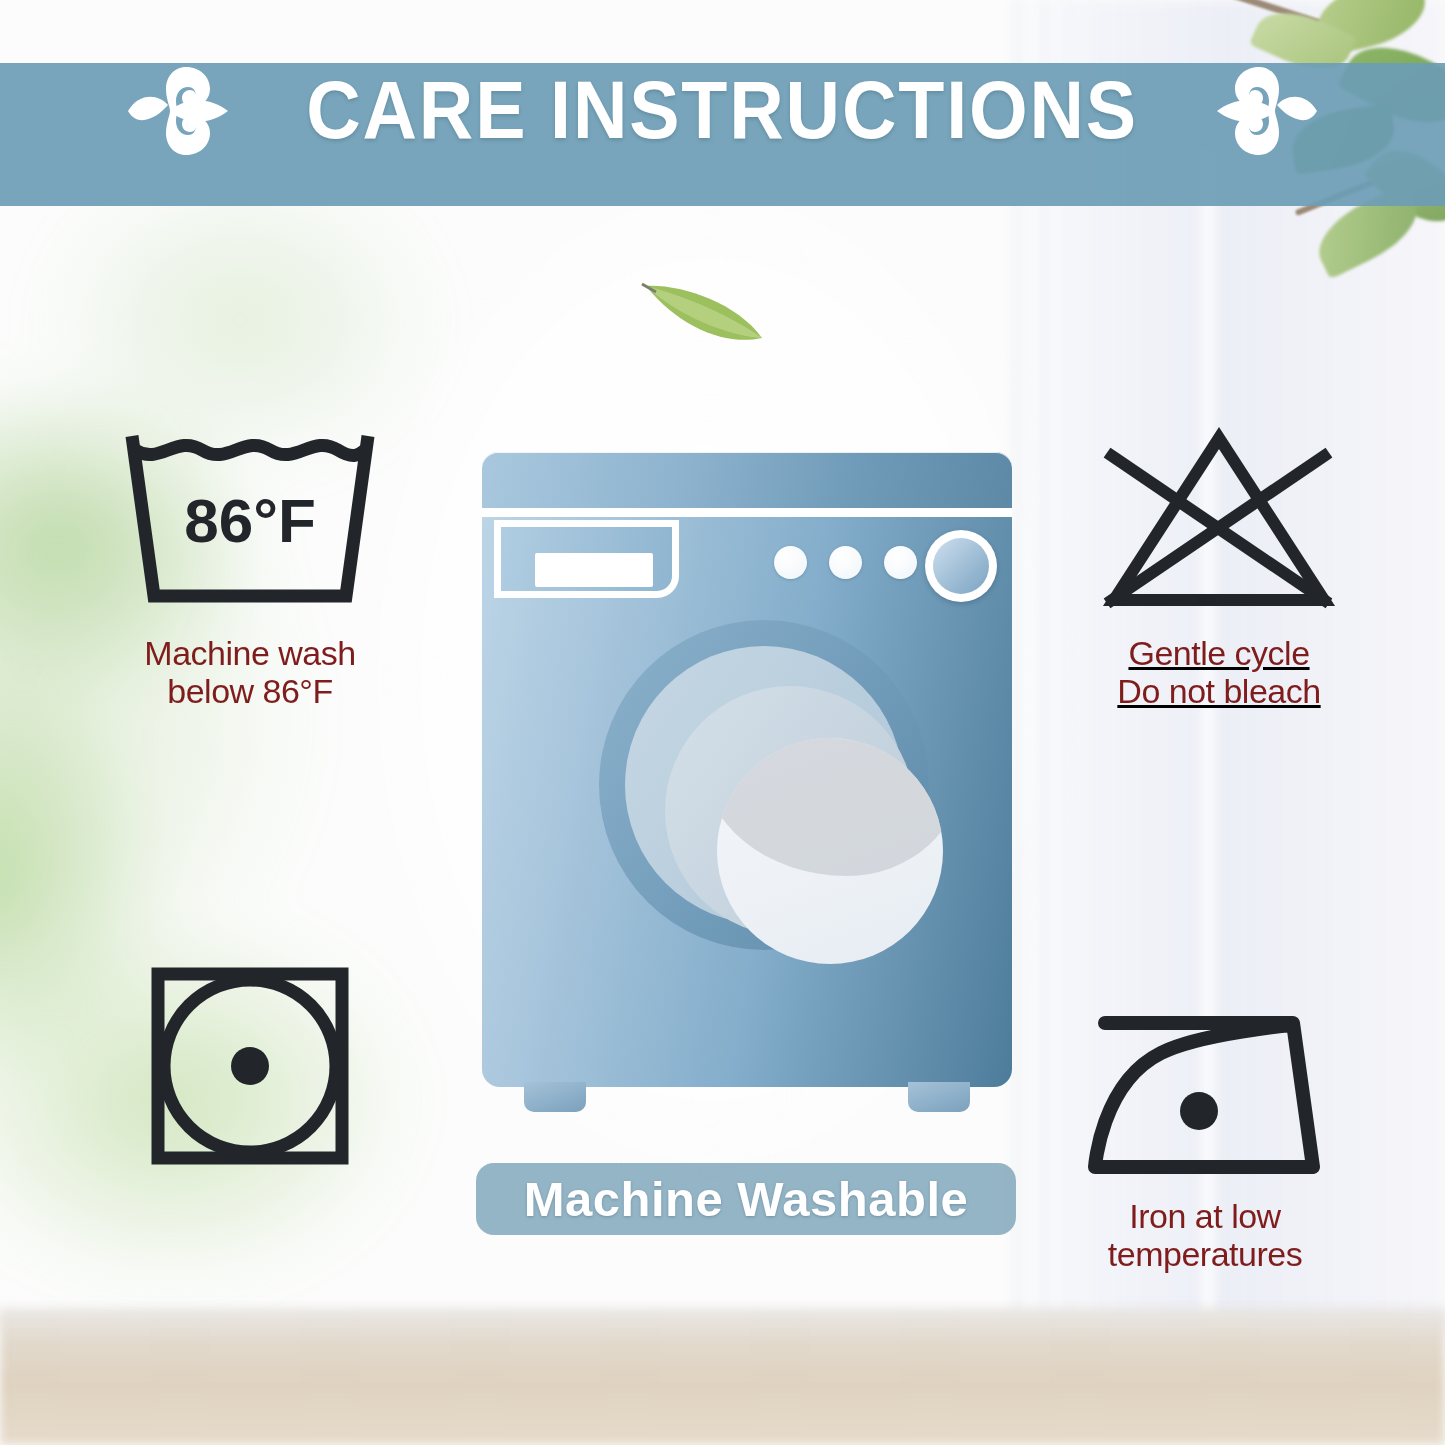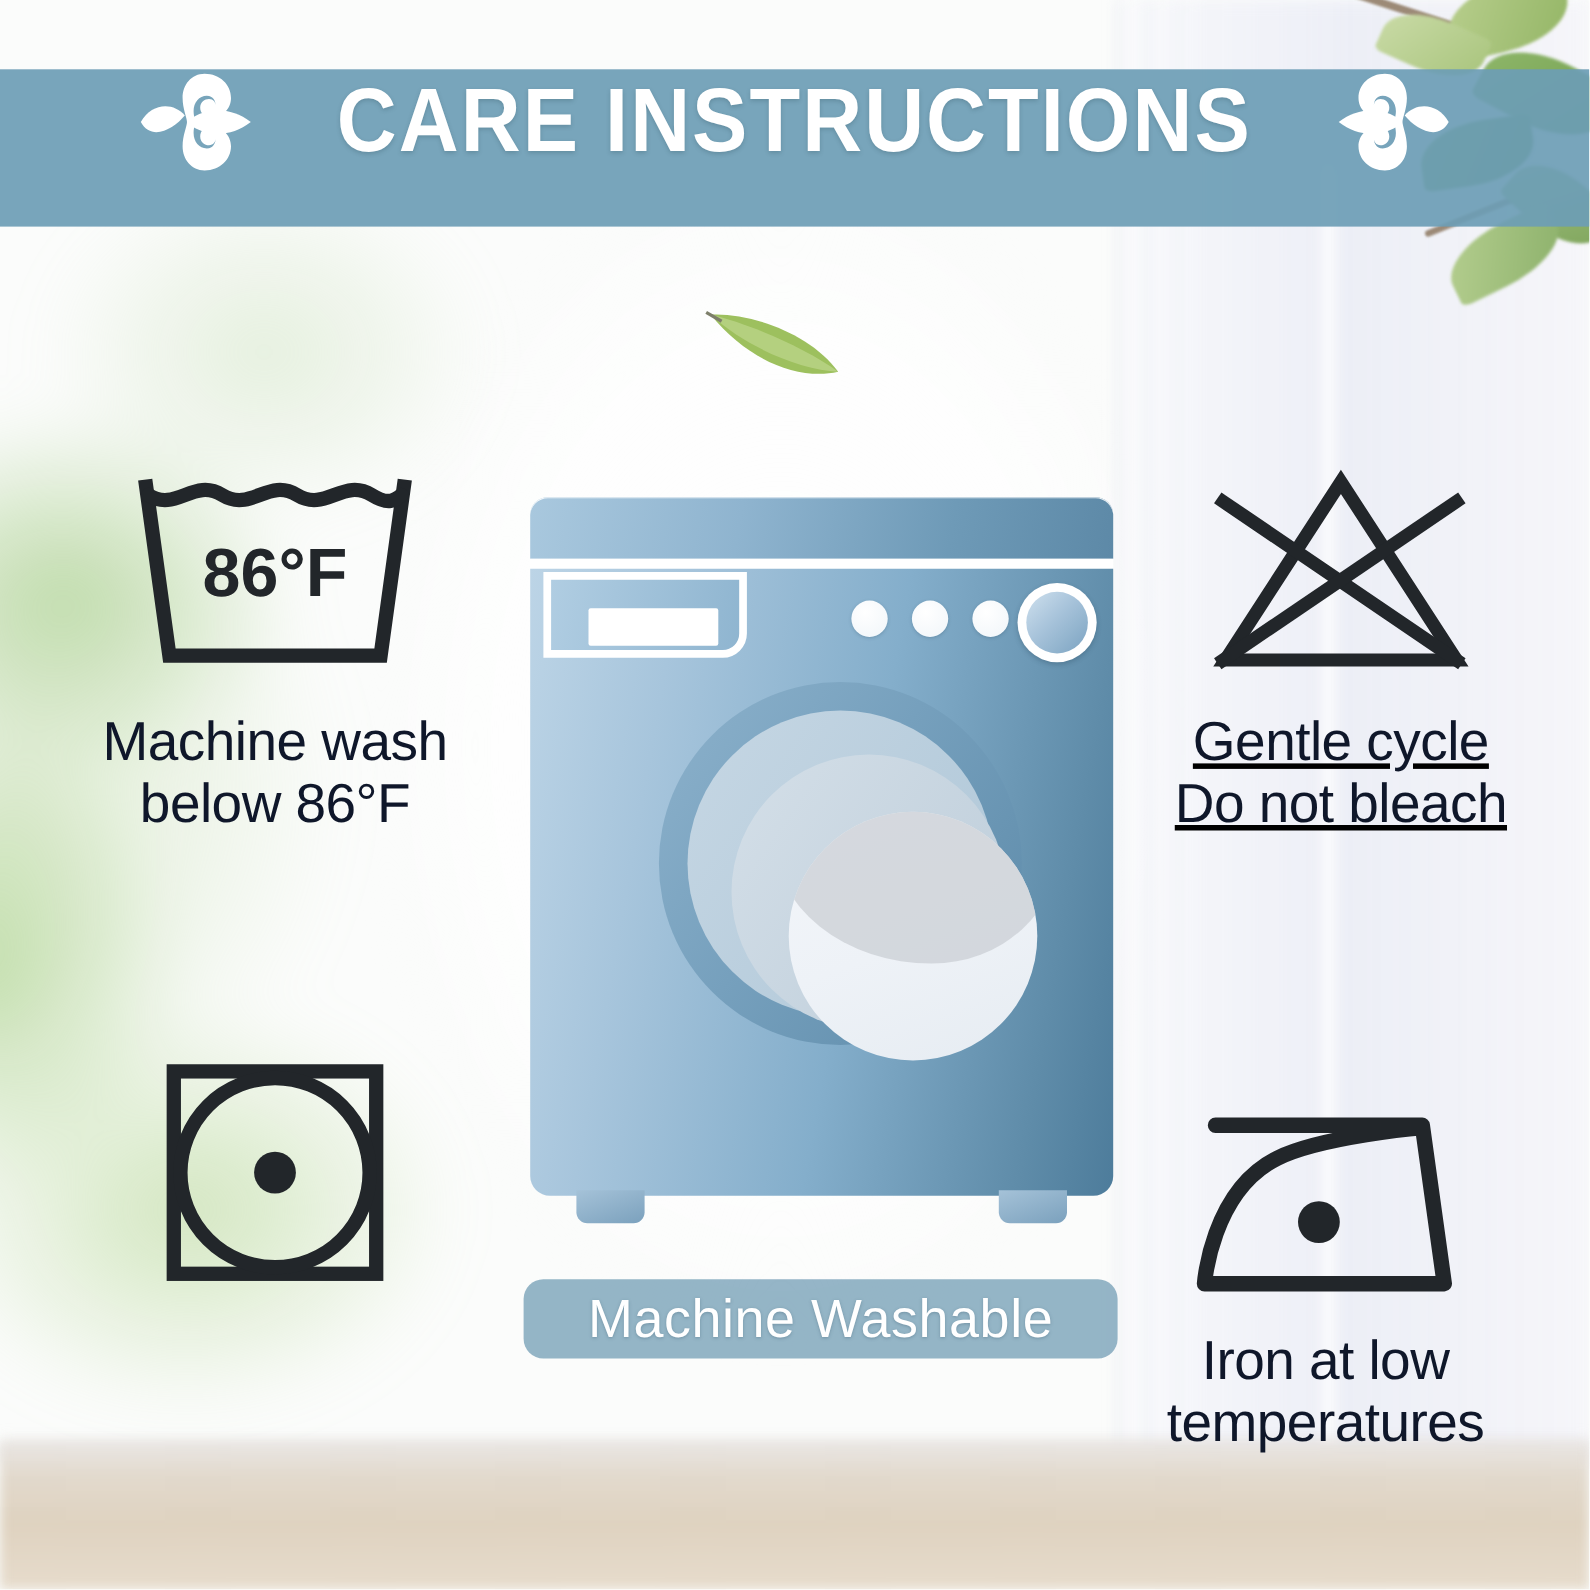--- a/index.html
+++ b/index.html
@@ -69,22 +69,22 @@
     transform:scaleX(.92);transform-origin:center;white-space:nowrap;
     text-shadow:0 2px 4px rgba(40,70,85,.25);
   }
   .fleur{width:120px;height:96px;flex:0 0 auto;}
   .fleur.right{transform:scaleX(-1);}
 
   
   .cell{position:absolute;display:flex;flex-direction:column;align-items:center;}
   .cell .sym{display:flex;align-items:center;justify-content:flex-end;}
   .cell .caption{
-    margin-top:26px;text-align:center;color:#0f172a;
-    font-size:50px;line-height:1.12;letter-spacing:-.5px;white-space:pre-line;
+    margin-top:14px;text-align:center;color:#7f1d1d;
+    font-size:34px;line-height:1.12;letter-spacing:-.5px;white-space:pre-line;
   }
   #cell-wash{left:20px;top:420px;width:460px;}
   #cell-bleach{left:999px;top:420px;width:440px;text-decoration:underline;}
   #cell-dry{left:30px;top:960px;width:440px;}
   #cell-iron{left:985px;top:987px;width:440px;}
 
   
   .washer{position:absolute;left:482px;top:452px;width:530px;height:660px;}
   .w-top{
     position:absolute;left:0;top:0;width:530px;height:56px;
@@ -133,21 +133,21 @@
     border-radius:0 0 58% 72% / 0 0 92% 100%;
   }
   .foot{position:absolute;width:62px;height:30px;top:630px;border-radius:0 0 10px 10px;background:linear-gradient(160deg,#a5c2d8,#7ba1bd);}
   .foot.l{left:42px;}
   .foot.r{right:42px;}
 
   
   .badge{
     position:absolute;left:476px;top:1163px;width:540px;height:72px;
     border-radius:18px;background:rgba(123,163,185,.80);
-    display:flex;align-items:center;justify-content:center;
+    display:flex;align-items:center;justify-content:center;font-weight:bold;
   }
   .badge-text{color:#ffffff;font-size:49px;letter-spacing:.5px;text-shadow:0 1px 3px rgba(50,80,100,.35);}
 
   
   .float-leaf{position:absolute;left:640px;top:272px;width:128px;height:78px;}
 </style>
 </head>
 <body>
 
 <div class="stage">

